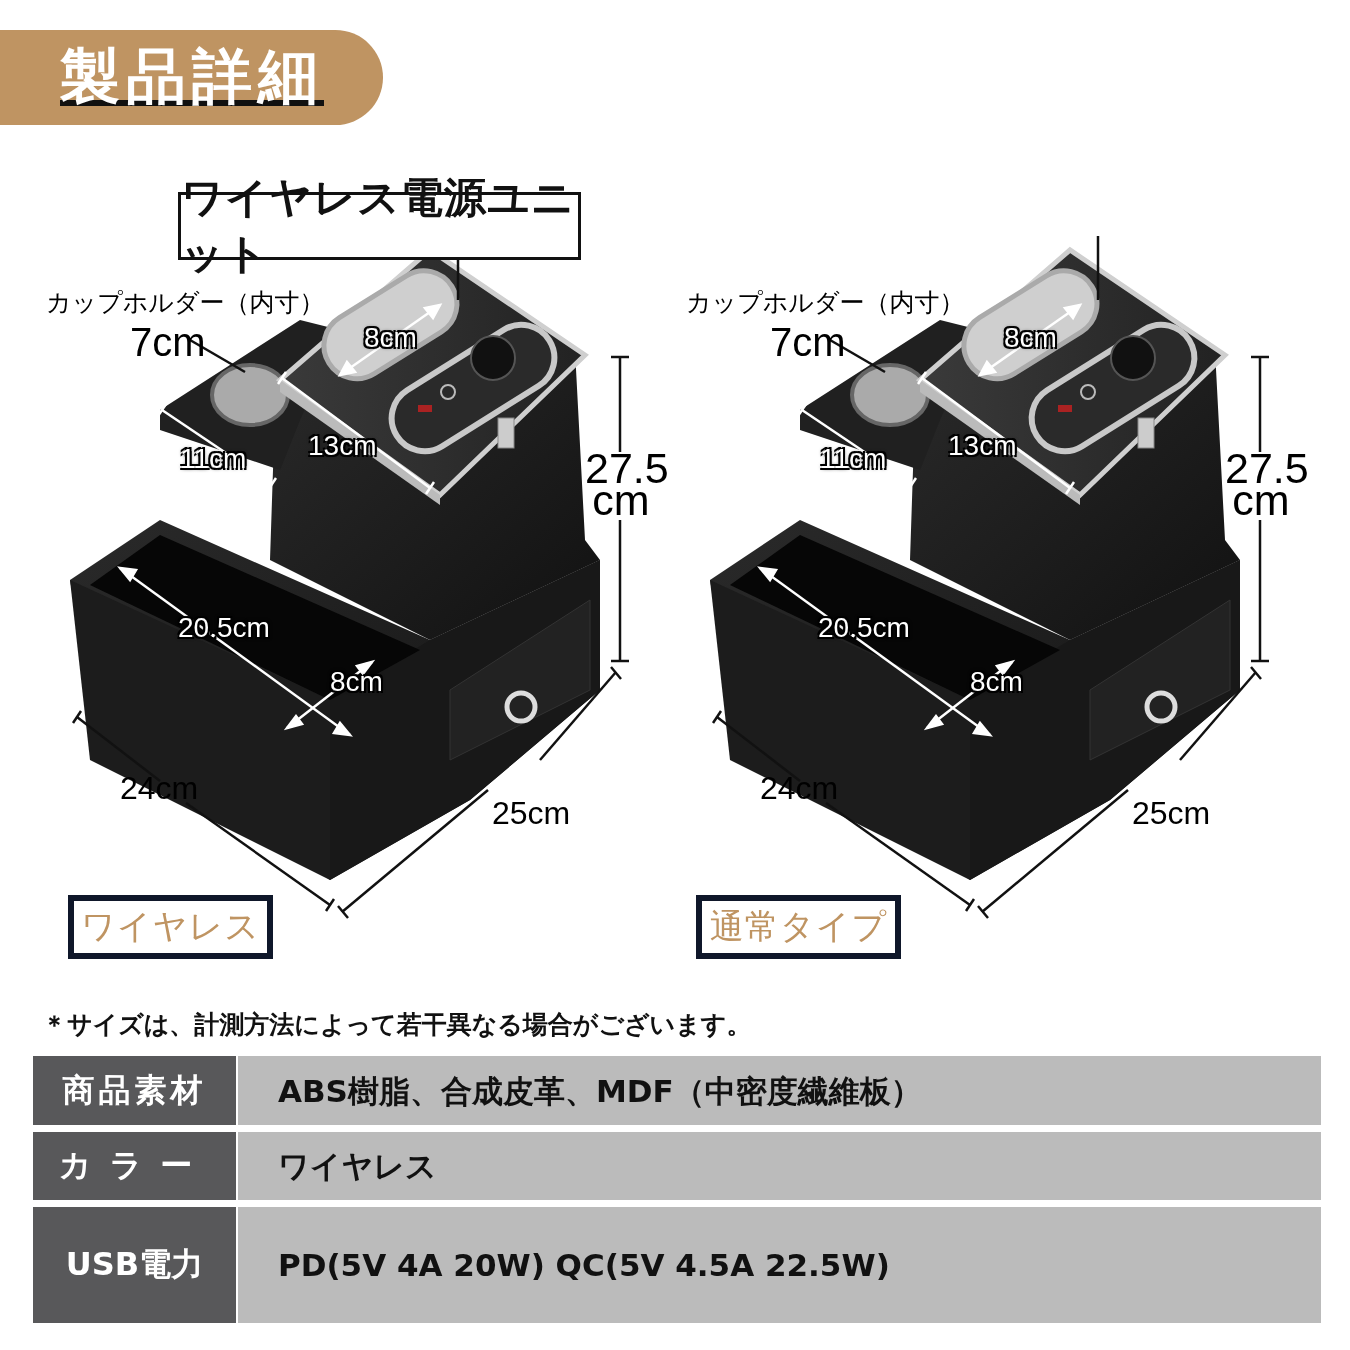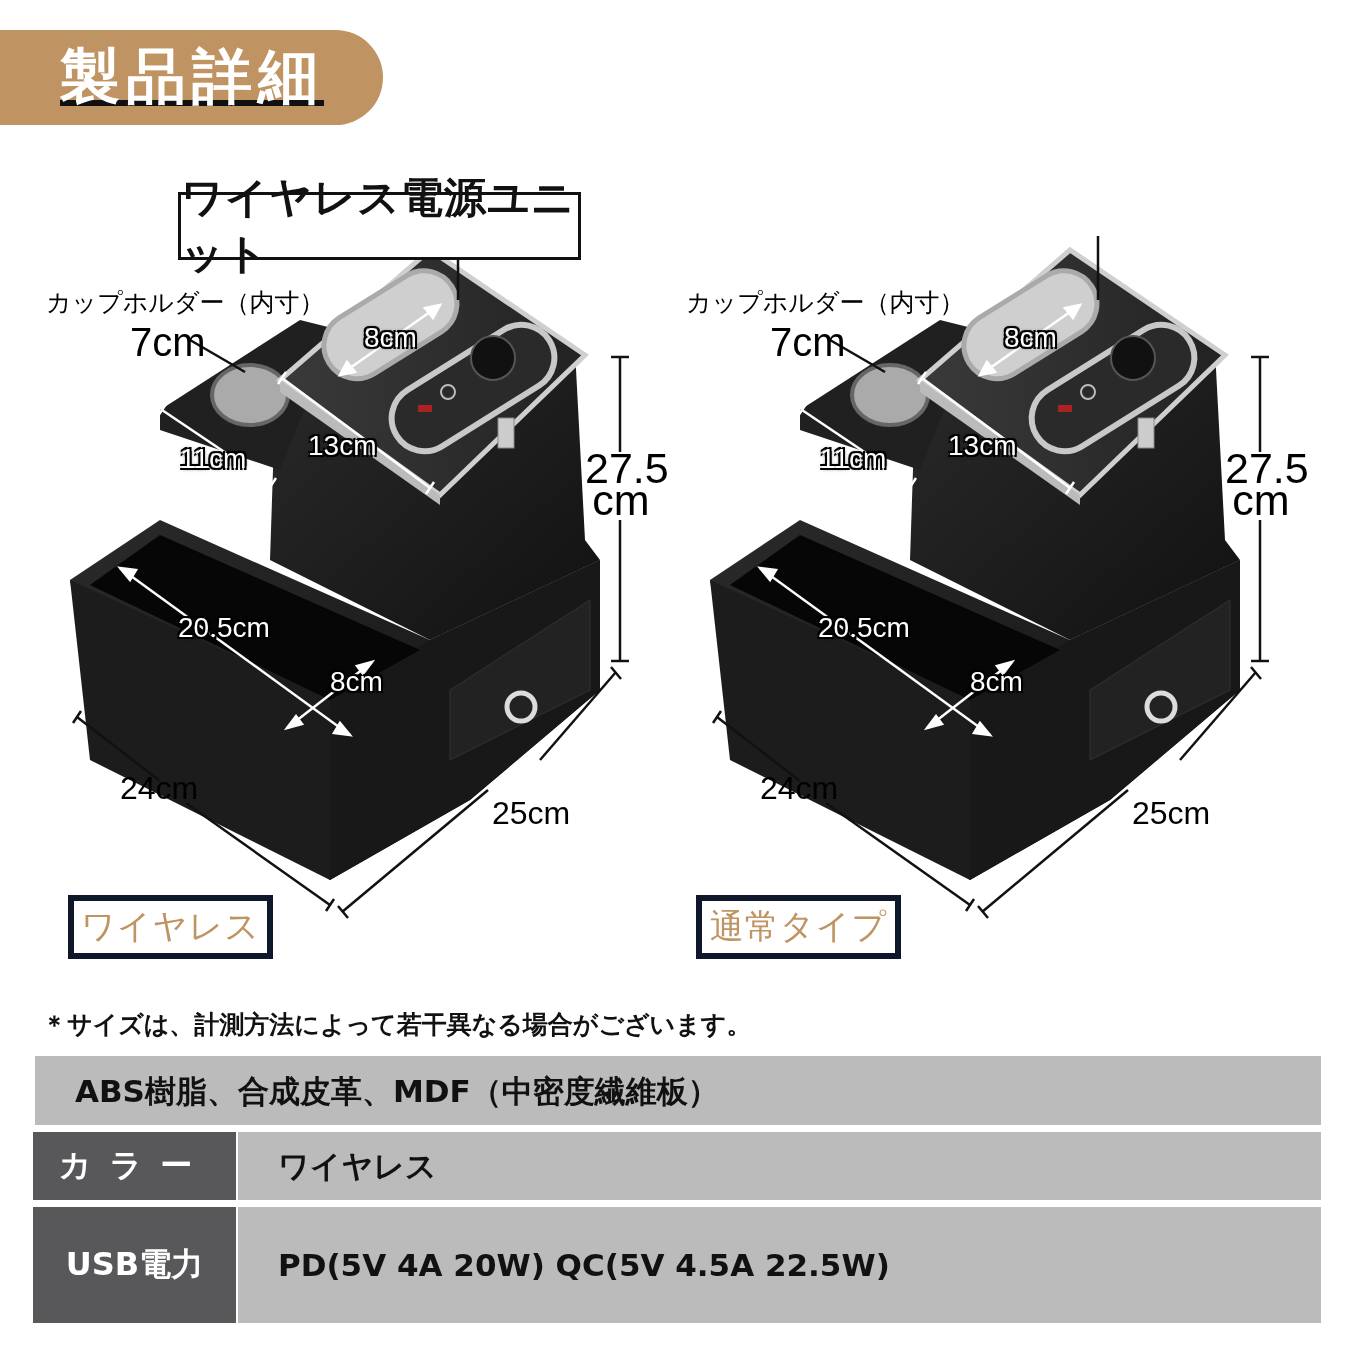--- a/index.html
+++ b/index.html
@@ -167,20 +167,21 @@
   <div class="lbl dimwhite" style="left:970px; top:666px;">8cm</div>
   <div class="lbl dim" style="left:760px; top:770px;">24cm</div>
   <div class="lbl dim" style="left:1132px; top:795px;">25cm</div>
   <div class="variant-tag" style="left:696px; top:895px; width:205px;">通常タイプ</div>
 </div>
 
 <div class="note">＊サイズは、計測方法によって若干異なる場合がございます。</div>
 
 <div class="spec-table">
   <div class="spec-row r1">
+    <div class="spec-key">商品素材</div>
     <div class="spec-val">
       <div>ABS樹脂、合成皮革、MDF（中密度繊維板）</div>
     </div>
   </div>
   <div class="spec-row r2">
     <div class="spec-key" style="letter-spacing:18px;">カラー</div>
     <div class="spec-val">
       <div>ワイヤレス</div>
     </div>
   </div>

